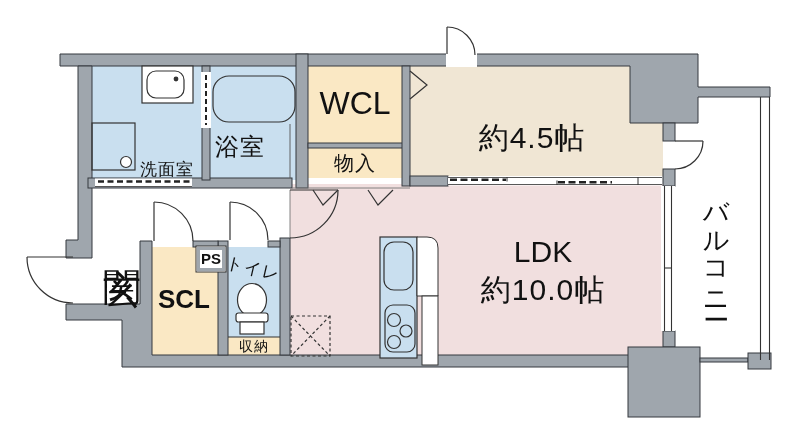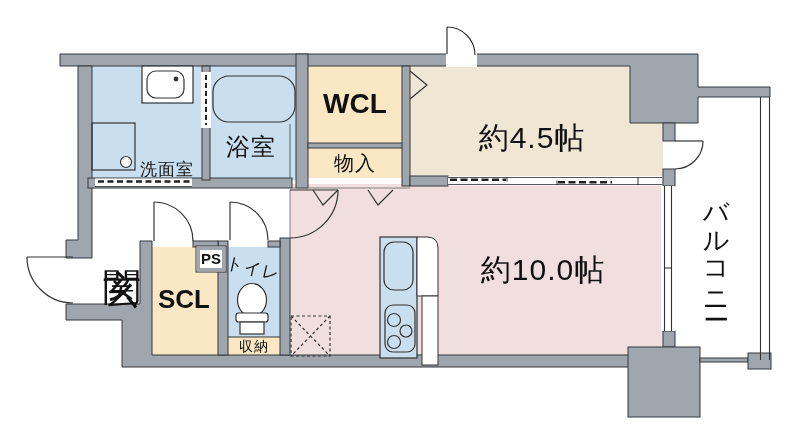--- a/index.html
+++ b/index.html
@@ -12,21 +12,21 @@
     position:absolute;transform:translate(-50%,-50%);
     white-space:nowrap;color:#111;line-height:1.05;text-align:center;
     letter-spacing:1px;
   }
   .lbl.vert{
     writing-mode:vertical-rl;text-orientation:upright;
     white-space:nowrap;letter-spacing:2px;
   }
   .fs14{font-size:14px;} .fs15{font-size:15px;font-weight:bold;} .fs17{font-size:17px;}
   .fs20{font-size:20px;} .fs24{font-size:24px;} .fs26{font-size:26px;}
-  .fs28{font-size:28px;font-weight:bold;} .fs30{font-size:30px;} .fs34{font-size:34px;}
+  .fs28{font-size:32px;} .fs30{font-size:30px;} .fs34{font-size:34px;}
   .fs38{font-size:38px;}
   .rot{transform:translate(-50%,-50%) rotate(13deg);}
   .two-line{line-height:1.25;}
 </style>
 </head>
 <body>
 
 <div id="stage">
 
   <svg id="plan-svg" width="800" height="442" viewBox="0 0 800 442">
@@ -208,27 +208,28 @@
       <line x1="228" y1="337" x2="280" y2="337" stroke-width="1"></line>
 
       <g>
         <rect x="196" y="246" width="30" height="26" fill="#fff" stroke-width="1"></rect>
         <rect x="198.5" y="248.5" width="25" height="21" fill="none" style="stroke:var(--c-wall)" stroke-width="3"></rect>
       </g>
     </g>
   </svg>
 
   <div class="lbl fs17" style="left:167px;top:146px;margin-top:24px;">洗面室</div>
-  <div class="lbl fs24" style="left:251px;top:147px;">浴室</div>
+  <div class="lbl fs24" style="left:240px;top:147px;">浴室</div>
   <div class="lbl fs28" style="left:355px;top:104px;letter-spacing:0;">WCL</div>
   <div class="lbl fs20" style="left:355px;top:163px;">物入</div>
   <div class="lbl fs34 two-line" style="left:532px;top:122px;">
     <div style="font-size:30px;margin-top:32px;">約4.5帖</div>
   </div>
   <div class="lbl fs30 two-line" style="left:543px;top:270px;">
+    <div style="letter-spacing:0;">LDK</div>
     <div>約10.0帖</div>
   </div>
   <div class="lbl vert fs38" style="left:121px;top:240px;">玄関</div>
   <div class="lbl vert fs26" style="left:716px;top:245px;letter-spacing:1px;">バルコニー</div>
   <div class="lbl fs26" style="left:184px;top:300px;letter-spacing:0;font-weight:bold;">SCL</div>
   <div class="lbl fs15" style="left:211px;top:259px;letter-spacing:0;">PS</div>
   <div class="lbl rot fs17" style="left:253px;top:269px;">トイレ</div>
   <div class="lbl fs14" style="left:254px;top:346px;">収納</div>
 </div>
 

